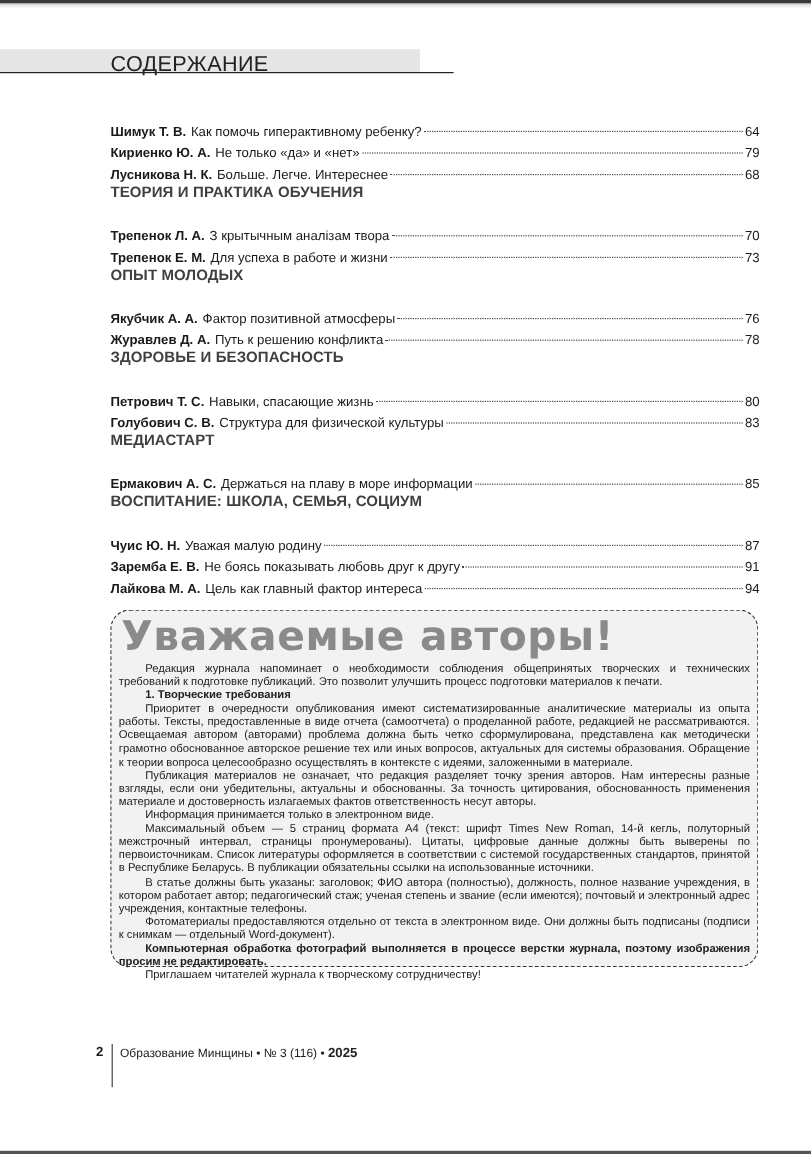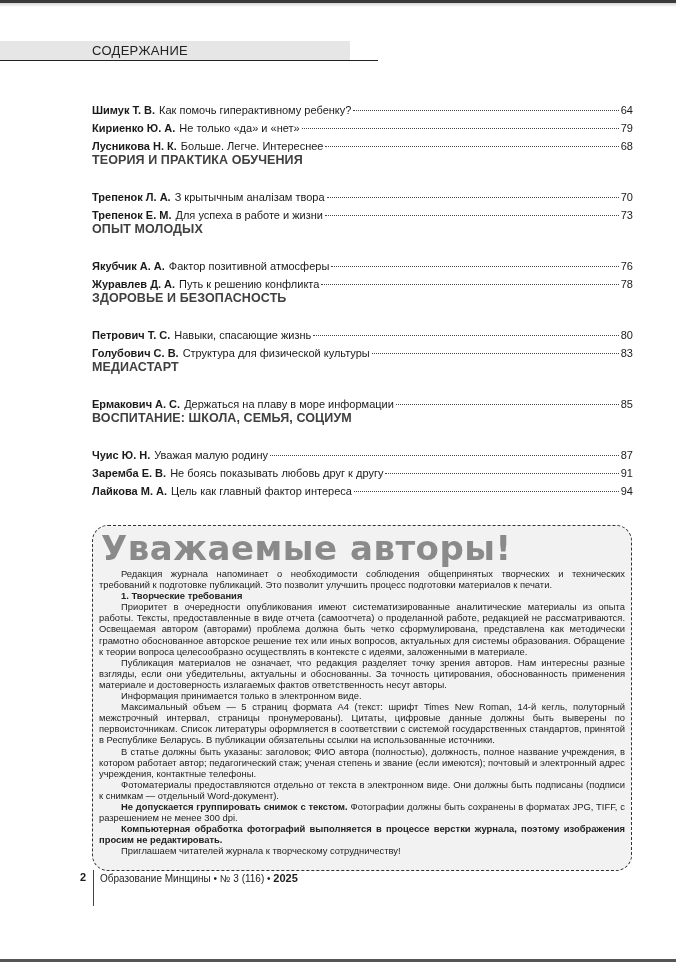--- a/index.html
+++ b/index.html
@@ -9,42 +9,42 @@
   }
   .top-rule { position:absolute; left:0; top:0; width:676px; height:3px; background:#3a3a3a; }
   .top-shade { position:absolute; left:0; top:3px; width:676px; height:4px; background:linear-gradient(#d6d6d6,#ffffff); }
   .bottom-rule { position:absolute; left:0; bottom:0; width:676px; height:3px; background:#555; }
 
   .toc-header {
     position:absolute; left:0; top:41px; width:350px; height:19px; background:#e6e6e6;
   }
   .toc-header-line { position:absolute; left:0; top:60px; width:378px; height:1px; background:#222; }
   .toc-title {
-    position:absolute; left:92px; top:43px; font-size:13px; letter-spacing:0.3px; color:#222;
+    position:absolute; left:92px; top:43px; font-size:18px; letter-spacing:0.3px; color:#222;
     font-family:"Liberation Sans", sans-serif;
   }
 
   .toc { position:absolute; left:92px; top:84px; width:541px; }
   .section-title {
     font-weight:bold; font-size:12.5px; margin-top:15px; margin-bottom:4px; letter-spacing:0.1px;
     font-family:"Liberation Sans", sans-serif; color:#404040;
   }
   .entry {
     display:flex; align-items:baseline; font-size:11px; height:18px; line-height:18px;
     font-family:"Liberation Sans", sans-serif;
   }
   .entry .author { font-weight:bold; white-space:nowrap; margin-right:4px; }
   .entry .title { white-space:nowrap; }
   .entry .leader {
     flex:1; margin:0 2px; border-bottom:1px dotted #444; height:0; position:relative; top:-3px;
   }
   .entry .page { white-space:nowrap;margin-top:17px; }
 
   .notice {
-    position:absolute; left:92px; top:525px; width:540px; height:346px;
+    position:absolute; left:92px; top:508px; width:540px; height:298px;
     border:1px dashed #333; border-radius:16px; background:#f2f2f2; box-sizing:border-box;
   }
   .notice-title {
     position:absolute; left:8px; top:2px; font-size:34px; font-weight:bold; color:#8a8a8a;
     font-family:"DejaVu Sans", sans-serif; letter-spacing:0.5px;
   }
   .notice-body {
     position:absolute; left:6px; top:42px; width:526px; font-size:9.4px; line-height:11.1px;
     font-family:"Liberation Sans", sans-serif; color:#222; text-align:justify;
   }
@@ -173,21 +173,20 @@
   <div class="notice-title">Уважаемые авторы!</div>
   <div class="notice-body">
     <p>Редакция журнала напоминает о необходимости соблюдения общепринятых творческих и технических требований к подготовке публикаций. Это позволит улучшить процесс подготовки материалов к печати.</p>
     <p class="subhead">1. Творческие требования</p>
     <p>Приоритет в очередности опубликования имеют систематизированные аналитические материалы из опыта работы. Тексты, предоставленные в виде отчета (самоотчета) о проделанной работе, редакцией не рассматриваются. Освещаемая автором (авторами) проблема должна быть четко сформулирована, представлена как методически грамотно обоснованное авторское решение тех или иных вопросов, актуальных для системы образования. Обращение к теории вопроса целесообразно осуществлять в контексте с идеями, заложенными в материале.</p>
     <p>Публикация материалов не означает, что редакция разделяет точку зрения авторов. Нам интересны разные взгляды, если они убедительны, актуальны и обоснованны. За точность цитирования, обоснованность применения материале и достоверность излагаемых фактов ответственность несут авторы.</p>
     <p>Информация принимается только в электронном виде.</p>
     <p>Максимальный объем — 5 страниц формата А4 (текст: шрифт Times New Roman, 14-й кегль, полуторный межстрочный интервал, страницы пронумерованы). Цитаты, цифровые данные должны быть выверены по первоисточникам. Список литературы оформляется в соответствии с системой государственных стандартов, принятой в Республике Беларусь. В публикации обязательны ссылки на использованные источники.</p>
     <p>В статье должны быть указаны: заголовок; ФИО автора (полностью), должность, полное название учреждения, в котором работает автор; педагогический стаж; ученая степень и звание (если имеются); почтовый и электронный адрес учреждения, контактные телефоны.</p>
     <p>Фотоматериалы предоставляются отдельно от текста в электронном виде. Они должны быть подписаны (подписи к снимкам — отдельный Word-документ).</p>
-    <p><b>Не допускается группировать снимок с текстом.</b><span> Фотографии должны быть сохранены в форматах JPG, TIFF, с разрешением не менее 300 dpi.</span></p>
     <p><b>Компьютерная обработка фотографий выполняется в процессе верстки журнала, поэтому изображения просим не редактировать.</b></p>
     <p>Приглашаем читателей журнала к творческому сотрудничеству!</p>
   </div>
 </div>
 
 <div class="footer-num">2</div>
 <div class="footer-bar"></div>
 <div class="footer-text"><span>Образование Минщины • № 3 (116) • </span><span class="year">2025</span></div>
 
 <div class="bottom-rule"></div>

